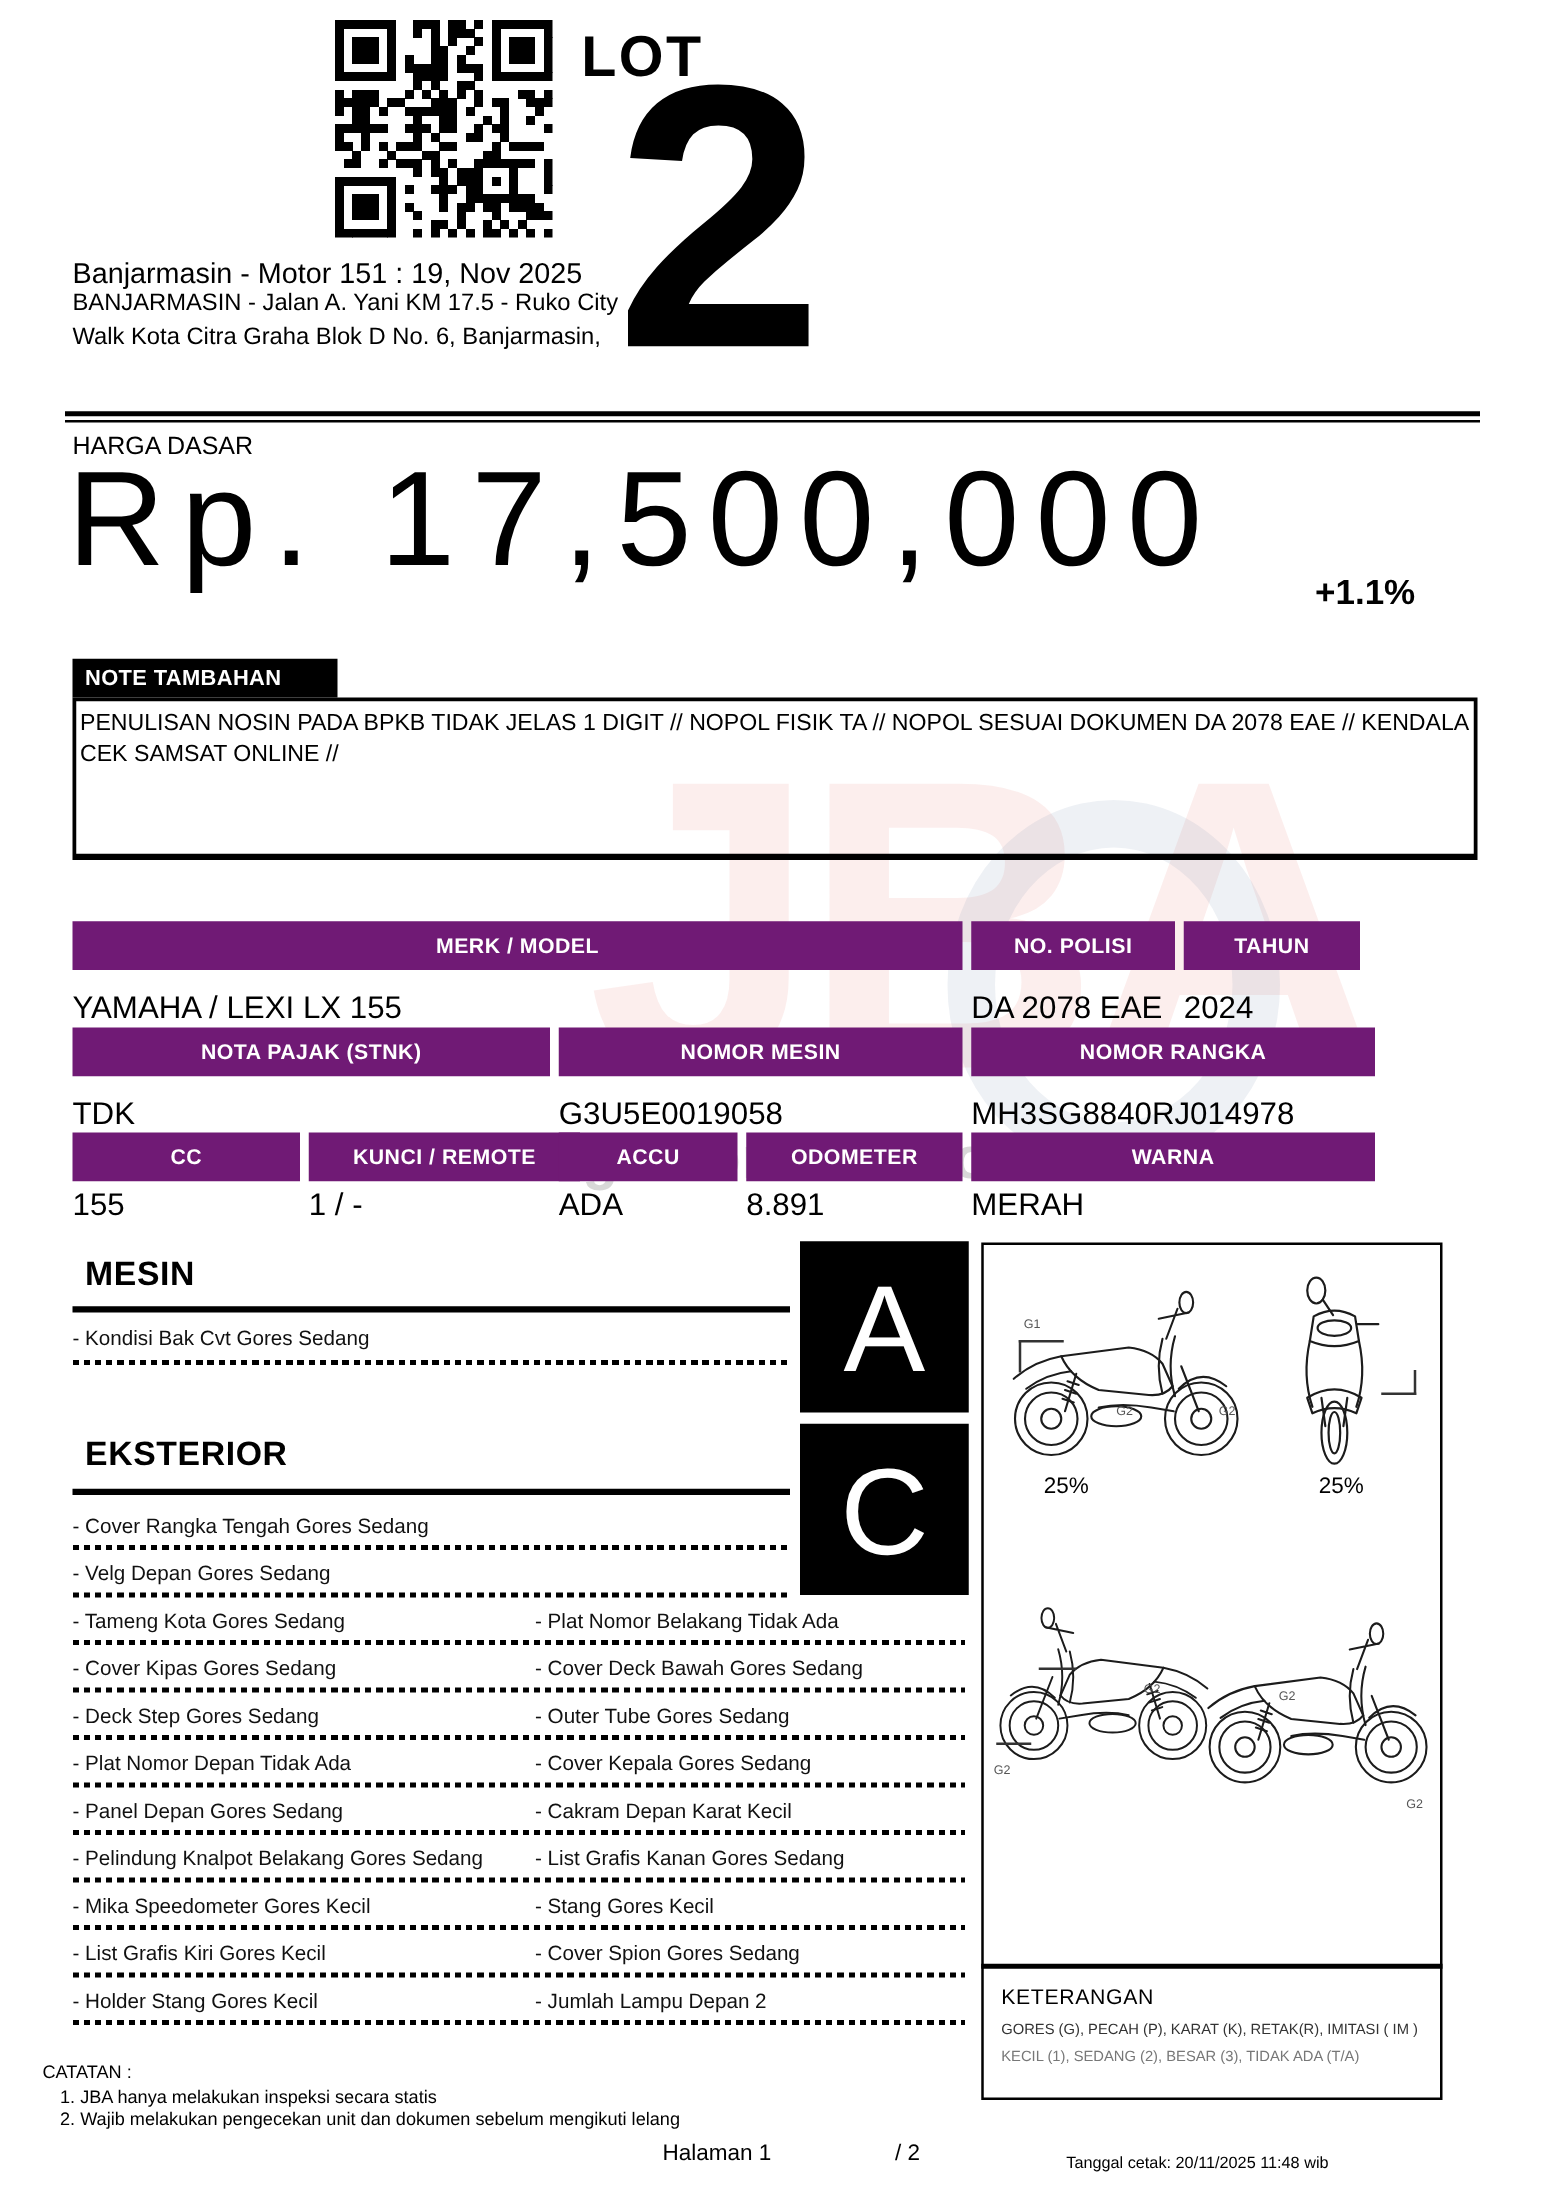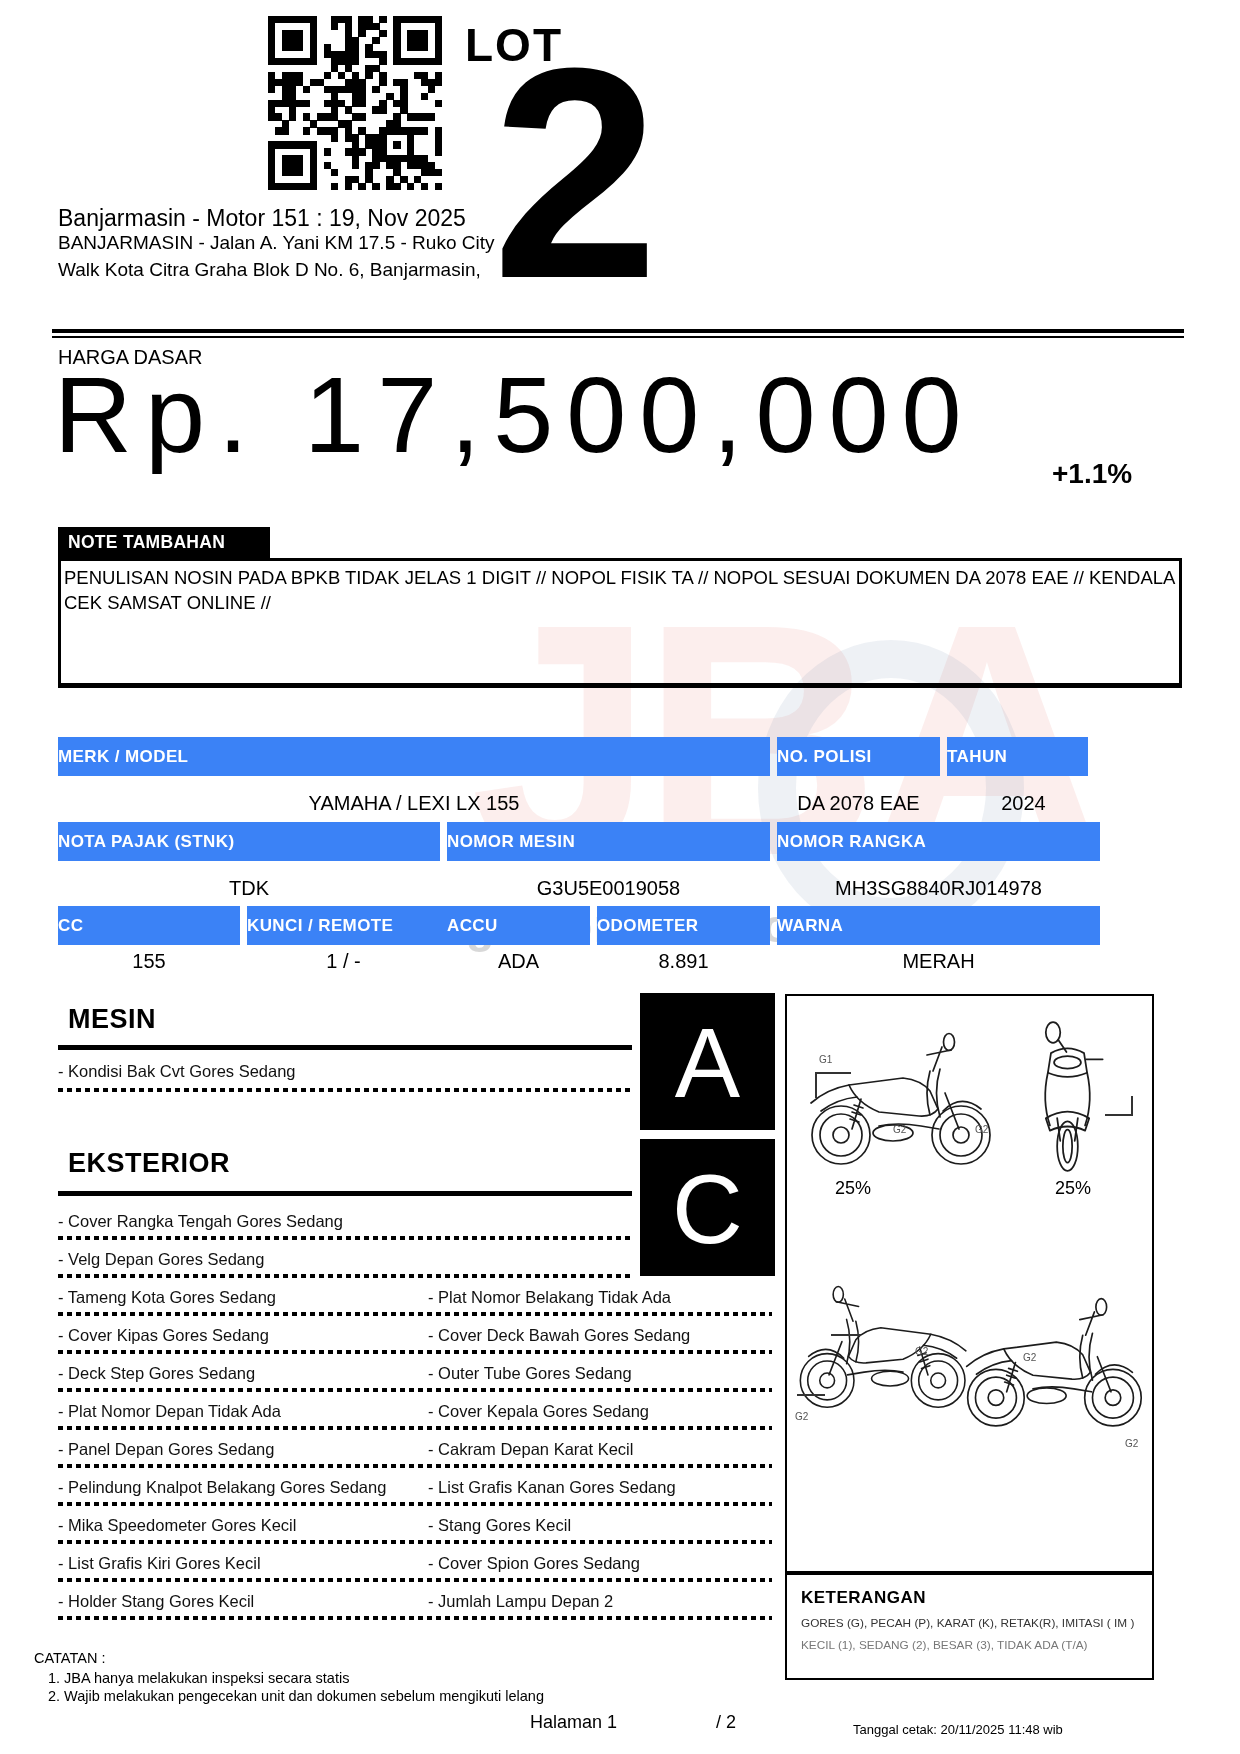--- a/index.html
+++ b/index.html
@@ -1,21 +1,21 @@
 <!DOCTYPE html>
 <html><head>
 <meta charset="utf-8">
 <style>
   html,body{margin:0;padding:0;background:#fff}
   #page{position:relative;width:1240px;height:1754px;background:#fff;overflow:hidden;
         font-family:"Liberation Sans",sans-serif;color:#000}
   .abs{position:absolute}
-  .hdr{position:absolute;height:39px;background:#3b82f6;color:#fff;font-size:17px;font-weight:bold;
-       line-height:40px;letter-spacing:.4px}
-  .val{position:absolute;font-size:20px;text-align:center;white-space:nowrap}
+  .hdr{position:absolute;height:39px;background:#701a75;color:#fff;font-size:17px;font-weight:bold;
+       text-align:center;line-height:40px;letter-spacing:.4px}
+  .val{position:absolute;font-size:25px;white-space:nowrap}
   .item{position:absolute;font-size:16.5px;white-space:nowrap;color:#111}
   .dot{position:absolute;height:4px;background:repeating-linear-gradient(90deg,#000 0 5px,transparent 5px 9px)}
   .rule{position:absolute;height:5px;background:#000}
   .sect{position:absolute;font-size:27px;font-weight:bold;letter-spacing:.5px}
   .grade{position:absolute;left:640px;width:135px;height:137px;background:#000;color:#fff;
          text-align:center;font-size:98px;line-height:141px;font-weight:400}
   .gl{position:absolute;font-size:10px;color:#555}
   .ln{position:absolute;background:#333}
   .wm{position:absolute;pointer-events:none;white-space:nowrap}
   svg.sc{position:absolute;stroke:#1c1c1c;fill:none;stroke-width:1.7;stroke-linecap:round;stroke-linejoin:round}
@@ -523,21 +523,21 @@
     </svg>
     <div class="ln" style="left:44px;top:338px;width:30px;height:2px"></div>
     <div class="ln" style="left:10px;top:398px;width:28px;height:2px"></div>
     <div class="gl" style="left:8px;top:415px">G2</div>
     <div class="gl" style="left:128px;top:350px">G2</div>
     <div class="gl" style="left:236px;top:356px">G2</div>
     <div class="gl" style="left:338px;top:442px">G2</div>
   </div>
 
   <div class="box" style="left:785px;top:1571px;width:365px;height:104px;border-top-width:3px">
-    <div class="abs" style="left:14px;top:14px;font-size:17px;font-weight:bold;letter-spacing:.5px">KETERANGAN</div>
+    <div class="abs" style="left:14px;top:14px;font-size:17px;font-weight:normal;letter-spacing:.5px">KETERANGAN</div>
     <div class="abs" style="left:14px;top:42px;font-size:11.8px;color:#333">GORES (G), PECAH (P), KARAT (K), RETAK(R), IMITASI ( IM )</div>
     <div class="abs" style="left:14px;top:64px;font-size:11.8px;color:#777">KECIL (1), SEDANG (2), BESAR (3), TIDAK ADA (T/A)</div>
   </div>
 
   <div class="abs" style="left:34px;top:1650px;font-size:14.5px">CATATAN :</div>
   <div class="abs" style="left:48px;top:1670px;font-size:14.5px">1. JBA hanya melakukan inspeksi secara statis</div>
   <div class="abs" style="left:48px;top:1688px;font-size:14.5px">2. Wajib melakukan pengecekan unit dan dokumen sebelum mengikuti lelang</div>
 
   <div class="abs" style="left:530px;top:1712px;font-size:18px">Halaman 1</div>
   <div class="abs" style="left:716px;top:1712px;font-size:18px">/ 2</div>

